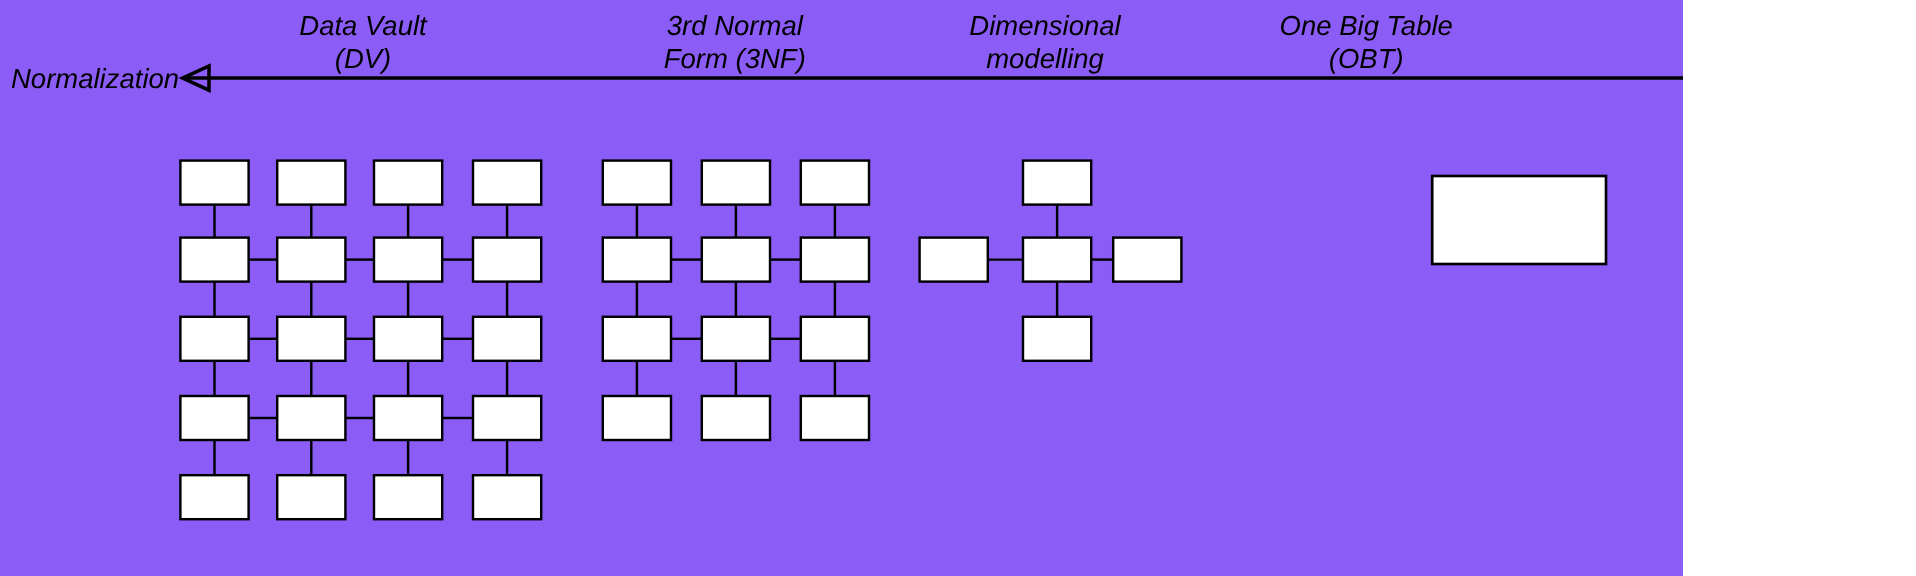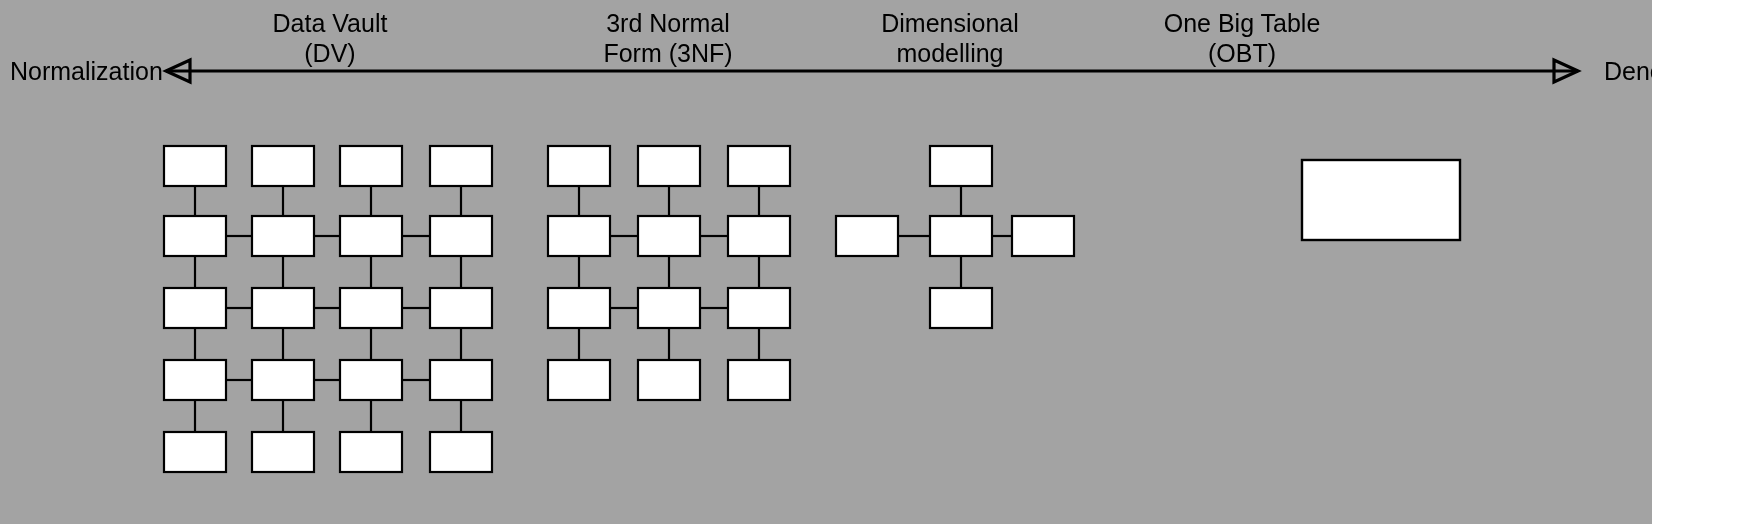--- a/index.html
+++ b/index.html
@@ -6,24 +6,25 @@
     margin: 0;
     padding: 0;
     background: #ffffff;
   }
   body {
     font-family: "Liberation Sans", sans-serif;
     color: #000000;
   }
   #page {
     position: relative;
-    width: 1652px;
+    width: 1530px;
     height: 524px;
     overflow: hidden;
-    background: #a3a3a3;
+    background: #8b5cf6;
+    font-style: italic;
   }
   #diagram-svg {
     position: absolute;
     left: 0;
     top: 0;
     width: 1742px;
     height: 524px;
     display: block;
   }
   .axis-end-label {

